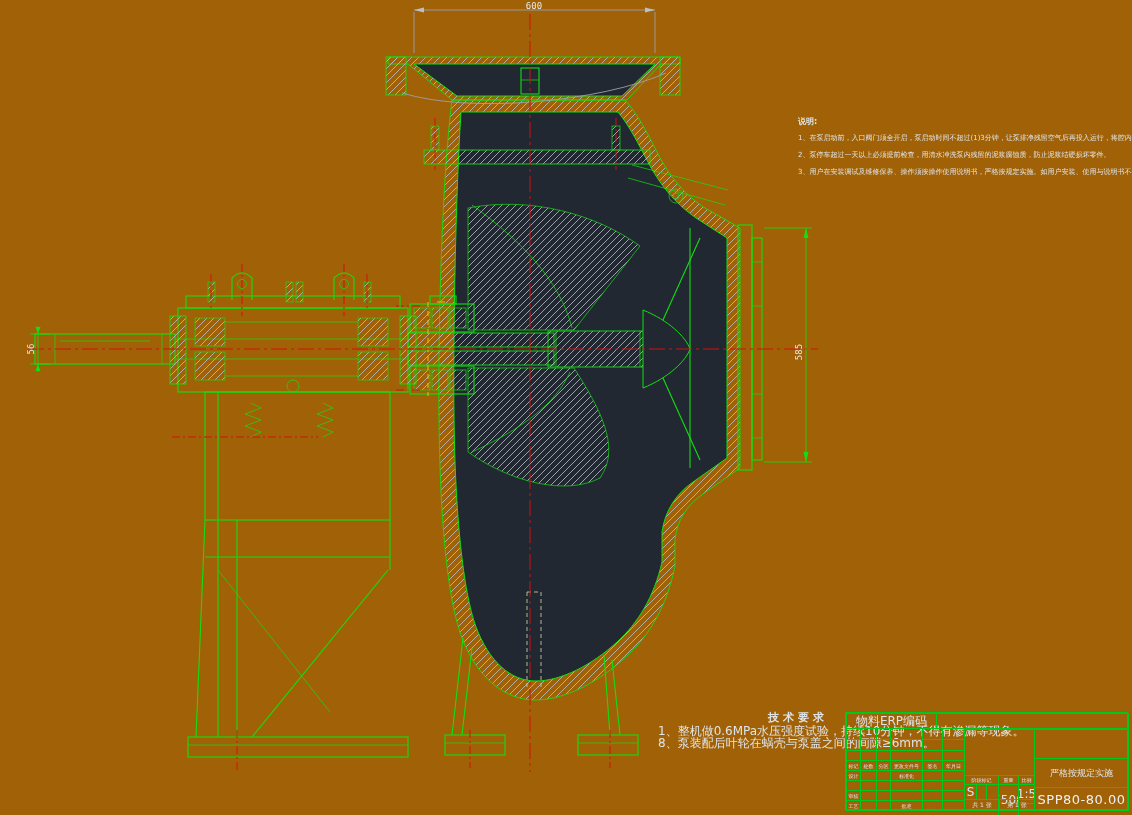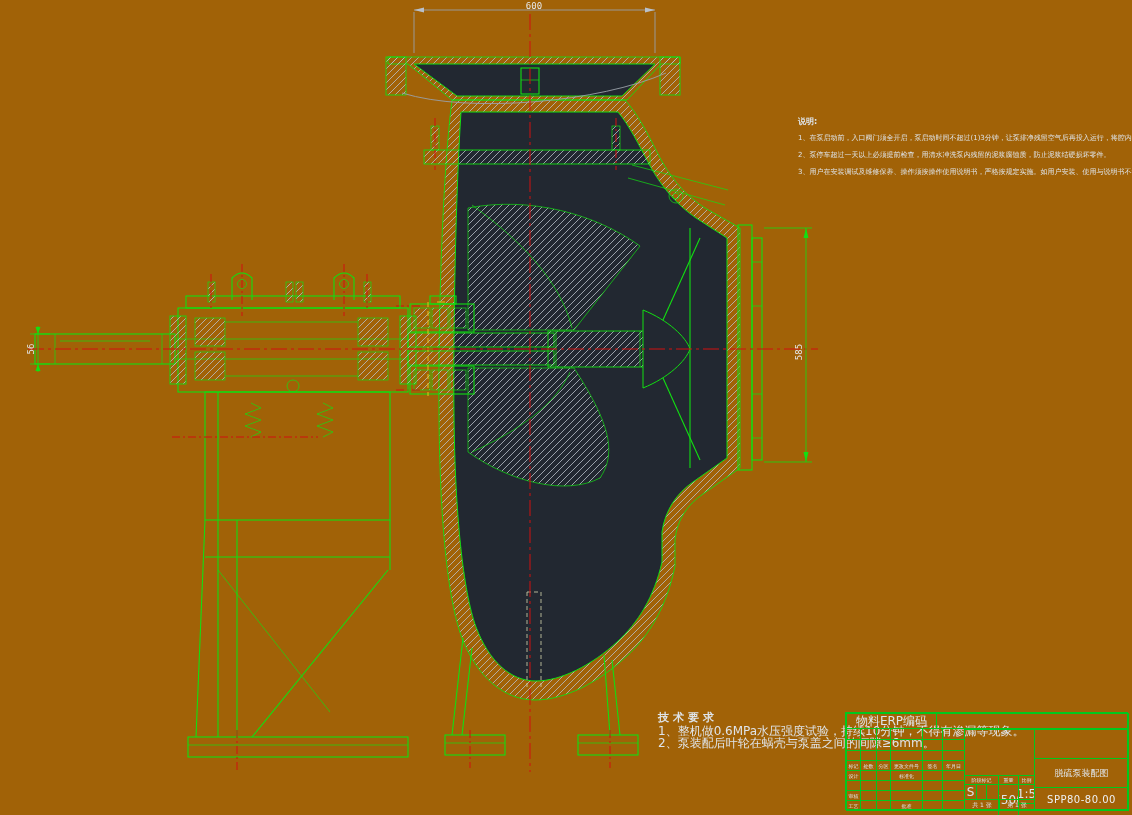--- a/index.html
+++ b/index.html
@@ -16,29 +16,29 @@
   .yd{fill:none;stroke:#e2c31c;stroke-width:1;stroke-dasharray:5 4;}
   .wd{fill:none;stroke:#d8d8b0;stroke-width:0.8;stroke-dasharray:4 3;}
   .gray{fill:none;stroke:#9aa0a8;stroke-width:0.9;}
   .dim{fill:none;stroke:#12df12;stroke-width:0.8;}
   .arr{fill:#b9c0c9;stroke:none;}
   .arrg{fill:#12df12;stroke:none;}
   .dimt{fill:#e6e9ec;font-size:9px;}
   .txtblock{position:absolute;color:#dfe4e9;white-space:nowrap;}
   .notes-title{font-size:8px;font-weight:bold;margin-bottom:3px;}
   .notes-line{font-size:7px;line-height:17px;}
-  .tech-title{font-size:11px;font-weight:bold;text-align:left;width:170px;letter-spacing:4px;}
+  .tech-title{font-size:11px;font-weight:bold;text-align:right;width:170px;letter-spacing:4px;}
   .tech-line{font-size:12px;line-height:12px;}
   
   #titleblock{position:absolute;left:845px;top:712px;width:283px;height:98px;
               border:1px solid #00c81e;box-sizing:border-box;color:#dfe4e9;}
   .tb{position:absolute;border:1px solid #00c81e;box-sizing:border-box;display:flex;
       align-items:center;justify-content:center;overflow:hidden;white-space:nowrap;}
   .f5{font-size:5px;} .f6{font-size:6px;} .f7{font-size:12px;} .f9{font-size:9px;}
-  .dwgno{font-size:10px;color:#eef1f4;letter-spacing:0.5px;}
+  .dwgno{font-size:13px;color:#eef1f4;letter-spacing:0.5px;}
   .revgrid{position:absolute;left:0;top:16px;width:118px;height:32px;display:grid;
            grid-template-columns:14px 16px 14px 32px 20px 22px;grid-template-rows:11px 11px 10px;}
   .rolegrid{position:absolute;left:0;top:48px;width:118px;height:50px;display:grid;
             grid-template-columns:14px 16px 14px 32px 20px 22px;grid-template-rows:10px 10px 10px 10px 10px;}
   .cell{border-right:1px solid #00c81e;border-bottom:1px solid #00c81e;box-sizing:border-box;
         display:flex;align-items:center;justify-content:center;overflow:hidden;white-space:nowrap;}
 </style>
 </head>
 <body>
 
@@ -239,21 +239,21 @@
     <div class="notes-title">说明:</div>
     <div class="notes-line">1、在泵启动前，入口阀门须全开启，泵启动时间不超过(1)3分钟，让泵排净残留空气后再投入运行，将腔内余留空气排出，避免空气大量存在。</div>
     <div class="notes-line">2、泵停车超过一天以上必须提前检查，用清水冲洗泵内残留的泥浆腐蚀质，防止泥浆结硬损坏零件。</div>
     <div class="notes-line">3、用户在安装调试及维修保养、操作须按操作使用说明书，严格按规定实施。如用户安装、使用与说明书不符，则不在产品三包服务范围内。</div>
   </div>
 
   
   <div class="txtblock" style="left:658px;top:710px;">
     <div class="tech-title">技术要求</div>
     <div class="tech-line">1、整机做0.6MPa水压强度试验，持续10分钟，不得有渗漏等现象。</div>
-    <div class="tech-line">2、泵装配后叶轮在蜗壳与泵盖之间的间隙≥6mm。</div>
+    <div class="tech-line">8、泵装配后叶轮在蜗壳与泵盖之间的间隙≥6mm。</div>
   </div>
 
   
   <div id="titleblock">
 
     <div class="tb f7" style="left:0;top:0;width:91px;height:16px;">物料ERP编码</div>
     <div class="tb" style="left:90px;top:0;width:193px;height:16px;"></div>
 
     <div class="revgrid" style="border-left:1px solid #00c81e;">
       <div class="cell"></div>
@@ -319,17 +319,17 @@
     <div class="tb f5" style="left:172px;top:62px;width:17px;height:10px;" data_bind_unused="">比例</div>
     <div class="tb f7" style="left:118px;top:71px;width:13px;height:16px;">S</div>
     <div class="tb" style="left:130px;top:71px;width:11px;height:16px;"></div>
     <div class="tb" style="left:140px;top:71px;width:13px;height:16px;"></div>
     <div class="tb f7" style="left:152px;top:71px;width:21px;height:32px;">5500</div>
     <div class="tb f7" style="left:172px;top:71px;width:17px;height:20px;">1:5</div>
     <div class="tb f6" style="left:118px;top:86px;width:36px;height:12px;">共 1 张</div>
     <div class="tb f6" style="left:153px;top:86px;width:36px;height:12px;">第 1 张</div>
 
     <div class="tb" style="left:188px;top:16px;width:95px;height:30px;"></div>
-    <div class="tb f9" style="left:188px;top:45px;width:95px;height:30px;">脱硫泵装配图</div>
+    <div class="tb f9" style="left:188px;top:45px;width:95px;height:30px;">严格按规定实施</div>
     <div class="tb dwgno" style="left:188px;top:74px;width:95px;height:24px;">SPP80-80.00</div>
   </div>
 
 </div>
 
 </body></html>

